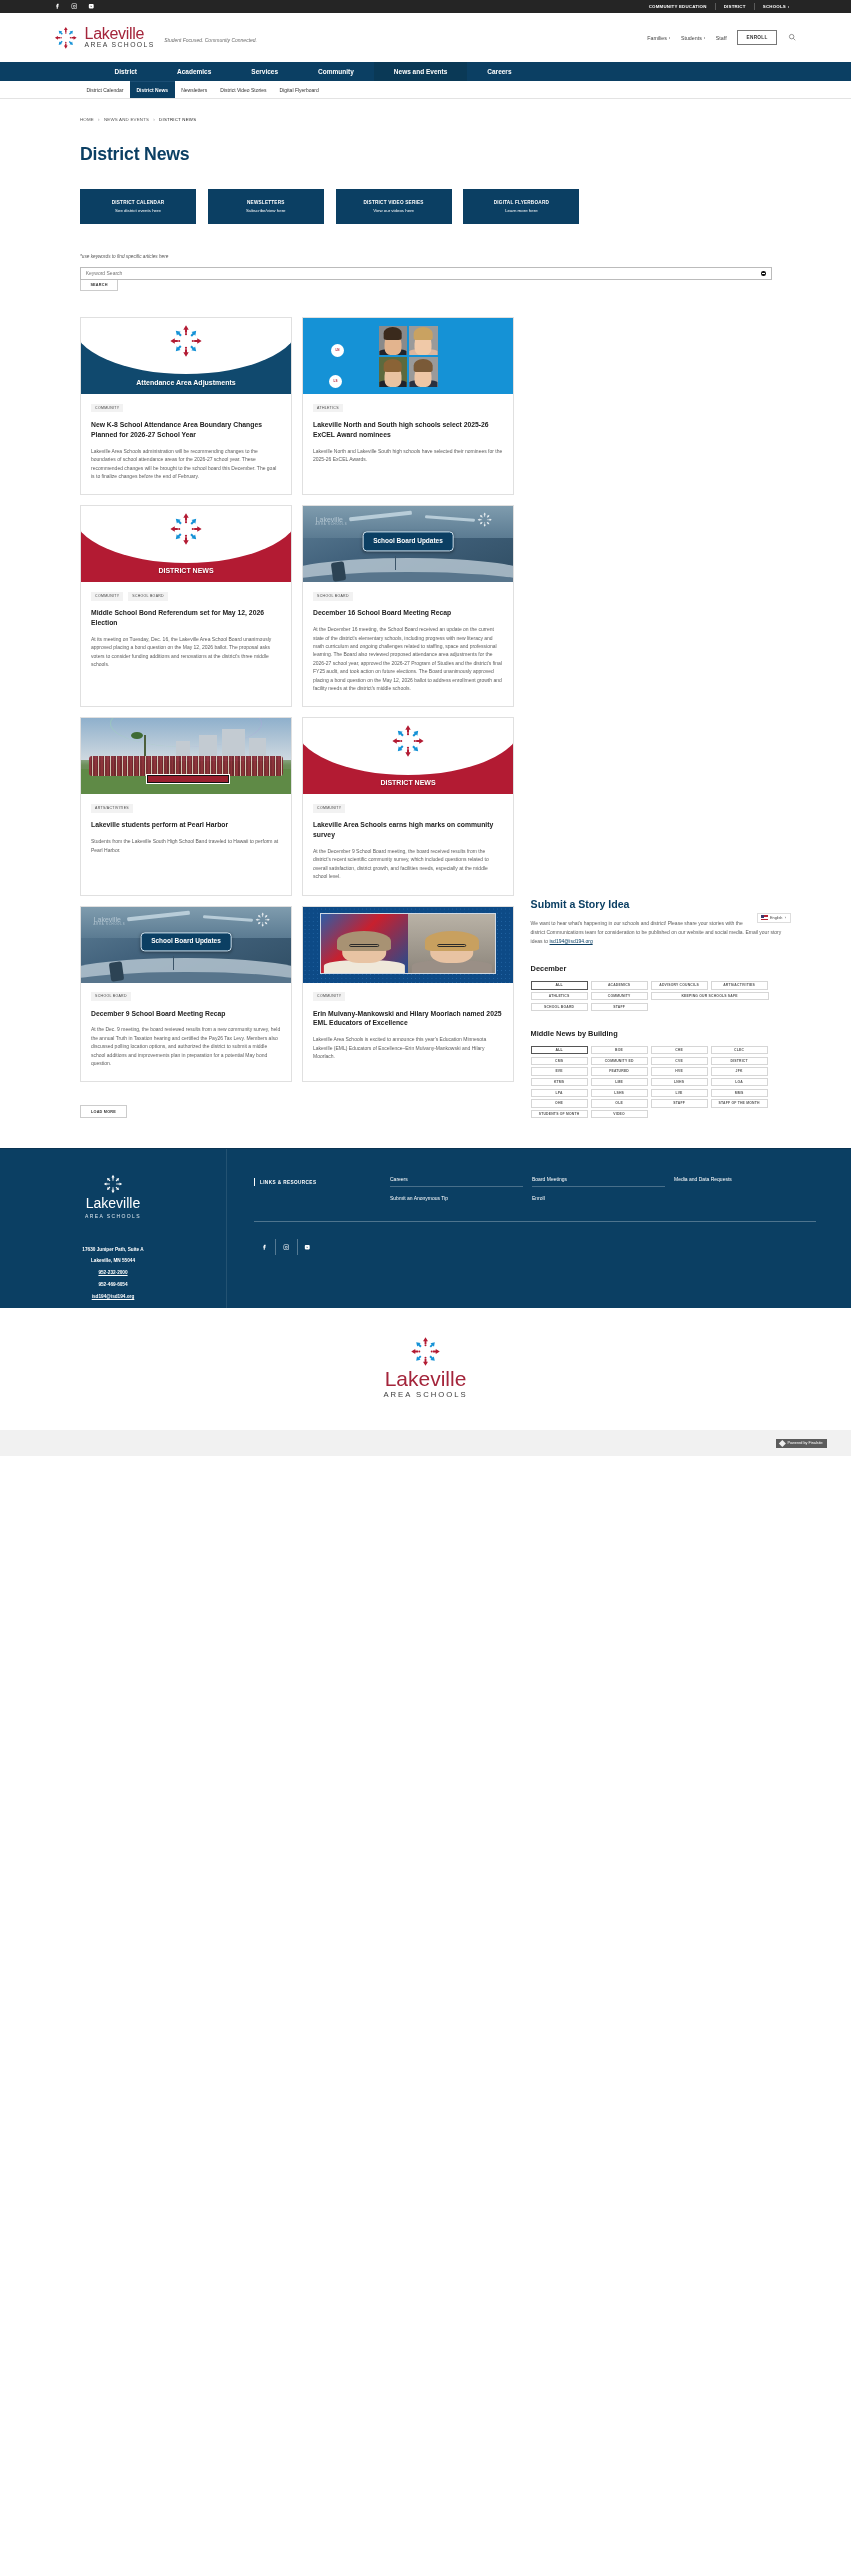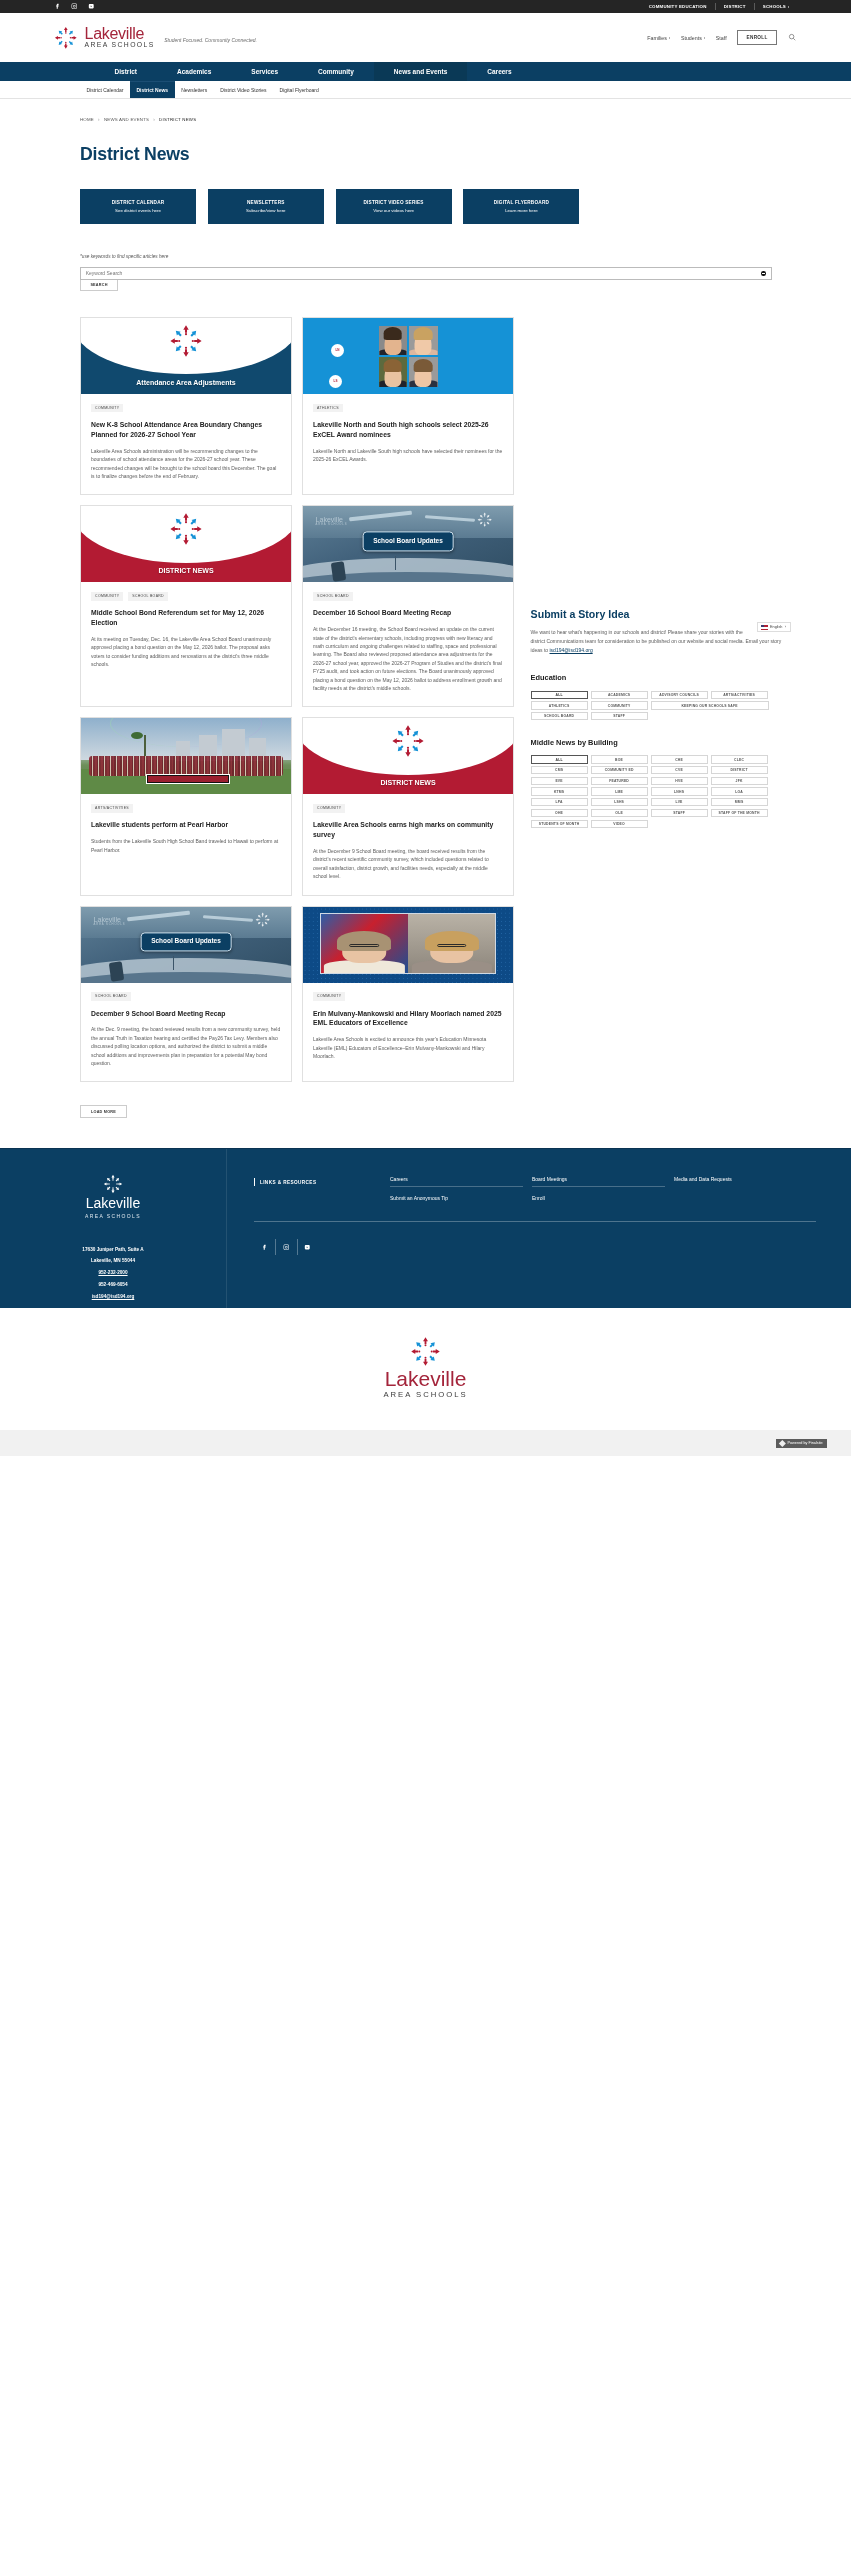--- a/index.html
+++ b/index.html
@@ -61,21 +61,21 @@
   
   .search-wrap{padding:29.6px 0 0 80px;}
   .search-hint{font-size:4.7px;font-style:italic;color:#555;}
   .search-box{margin-top:8.3px;width:692px;height:13px;border:0.6px solid #bbb;display:flex;align-items:center;padding:0 4.7px;position:relative;}
   .search-box input{border:none;outline:none;font-size:5px;color:#444;flex:1;font-family:"Liberation Sans",sans-serif;background:transparent;}
   .clear-dot{width:4.7px;height:4.7px;border-radius:50%;background:#111;position:absolute;right:5.3px;display:flex;align-items:center;justify-content:center;}
   .clear-dot span{width:2.4px;height:0.6px;background:#fff;display:block;}
   .search-btn{margin-top:-0.6px;width:38px;height:11.8px;border:0.6px solid #ccc;border-top:none;display:flex;align-items:center;justify-content:center;font-size:3.8px;font-weight:bold;letter-spacing:0.2px;color:#333;background:#fff;}
 
   
-  .content{display:flex;padding:26px 0 0 80px;gap:16.6px;align-items:center;}
+  .content{display:flex;padding:26px 0 0 80px;gap:16.6px;align-items:flex-end;}
   .cards-col{width:434px;display:flex;flex-wrap:wrap;gap:10px;}
   .side-col{width:260px;}
 
   
   .card{width:212px;border:0.6px solid #e0e0e0;background:#fff;display:flex;flex-direction:column;}
   .card-media{height:76px;width:100%;position:relative;overflow:hidden;}
   .card-body{padding:9.5px 10px 14px 10px;}
   .tags{display:flex;gap:4.7px;flex-wrap:wrap;}
   .tag{background:#f2f2f2;color:#444;font-size:3.5px;letter-spacing:0.3px;padding:2.4px 4.1px;}
   .card-title{margin-top:7.7px;font-size:6.8px;font-weight:bold;color:#222;line-height:1.45;}
@@ -639,21 +639,21 @@
       <span class="flag">
           <i></i>
         </span>
       <span>English</span>
       <span>›</span>
     </div>
     <p class="side-p">
       <span>We want to hear what's happening in our schools and district! Please share your stories with the district Communications team for consideration to be published on our website and social media. Email your story ideas to </span><a href="#">isd194@isd194.org</a>
     </p>
 
-    <h3 class="side-h2">Education</h3>
+    <h3 class="side-h2">December</h3>
     <div class="filter-grid">
       <button class="fbtn sel">ALL</button>
       <button class="fbtn">ACADEMICS</button>
       <button class="fbtn">ADVISORY COUNCILS</button>
       <button class="fbtn">ARTS/ACTIVITIES</button>
       <button class="fbtn">ATHLETICS</button>
       <button class="fbtn">COMMUNITY</button>
       <button class="fbtn wide">KEEPING OUR SCHOOLS SAFE</button>
       <button class="fbtn">SCHOOL BOARD</button>
       <button class="fbtn">STAFF</button>

